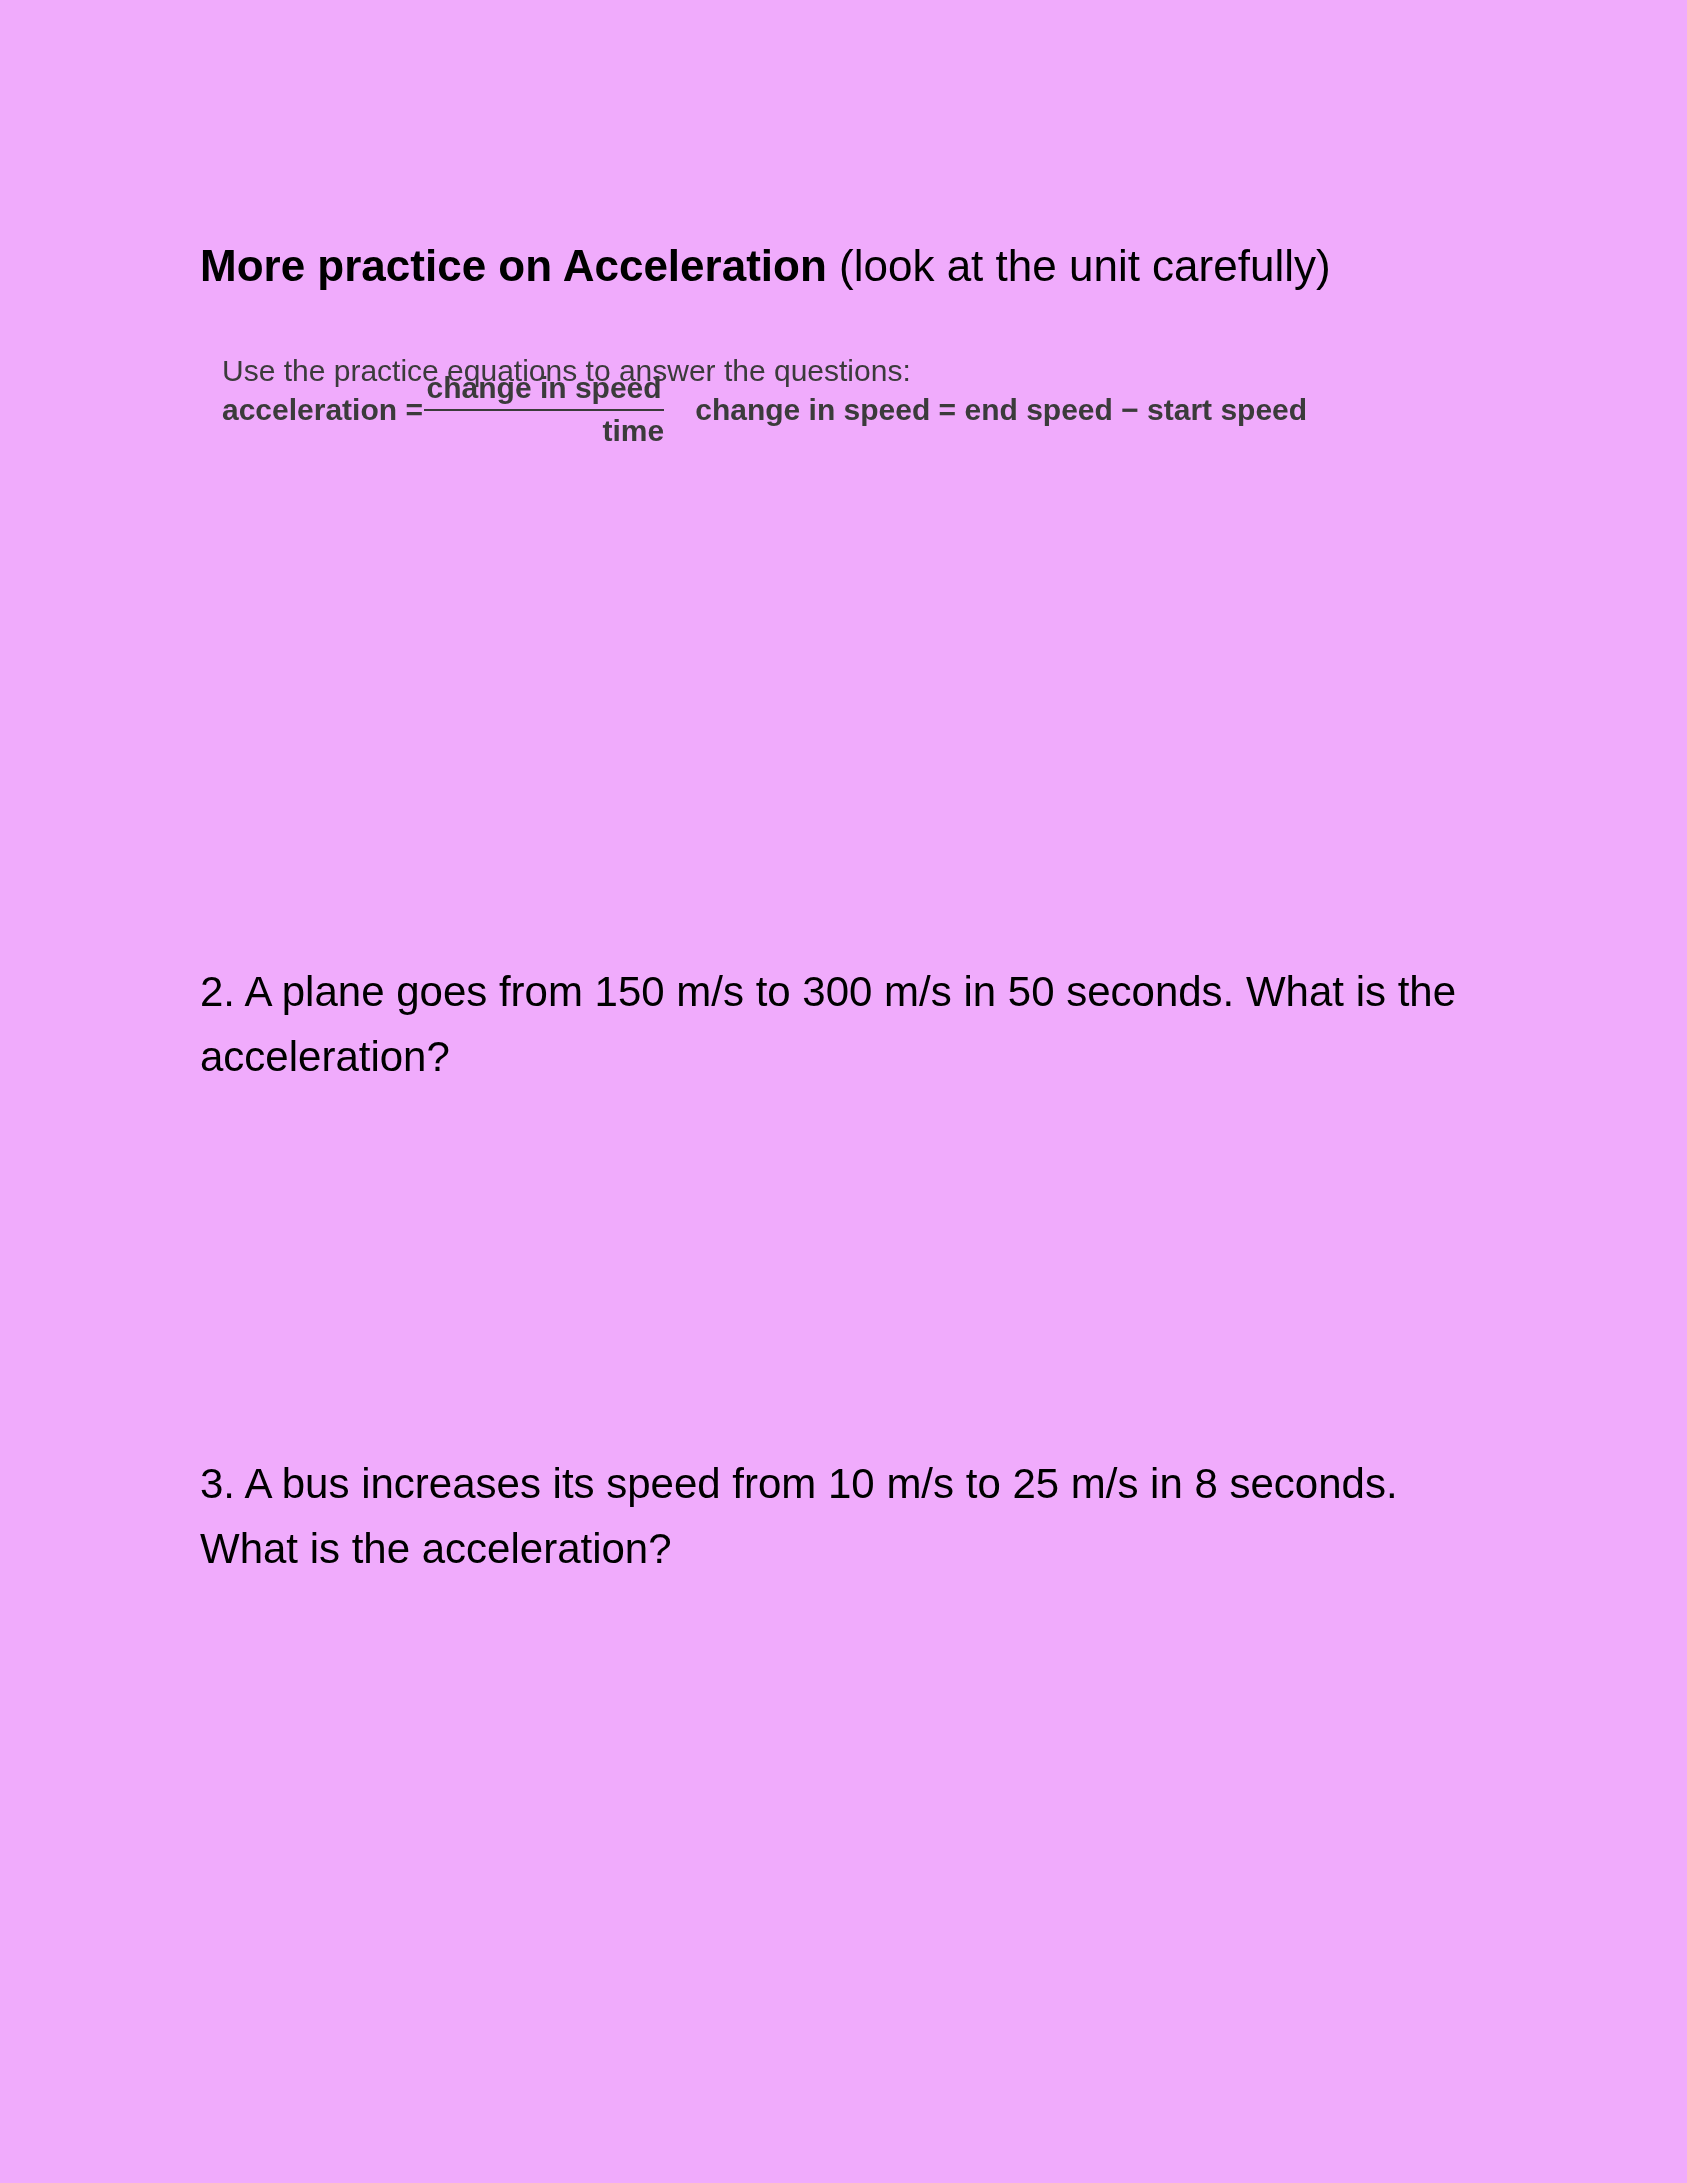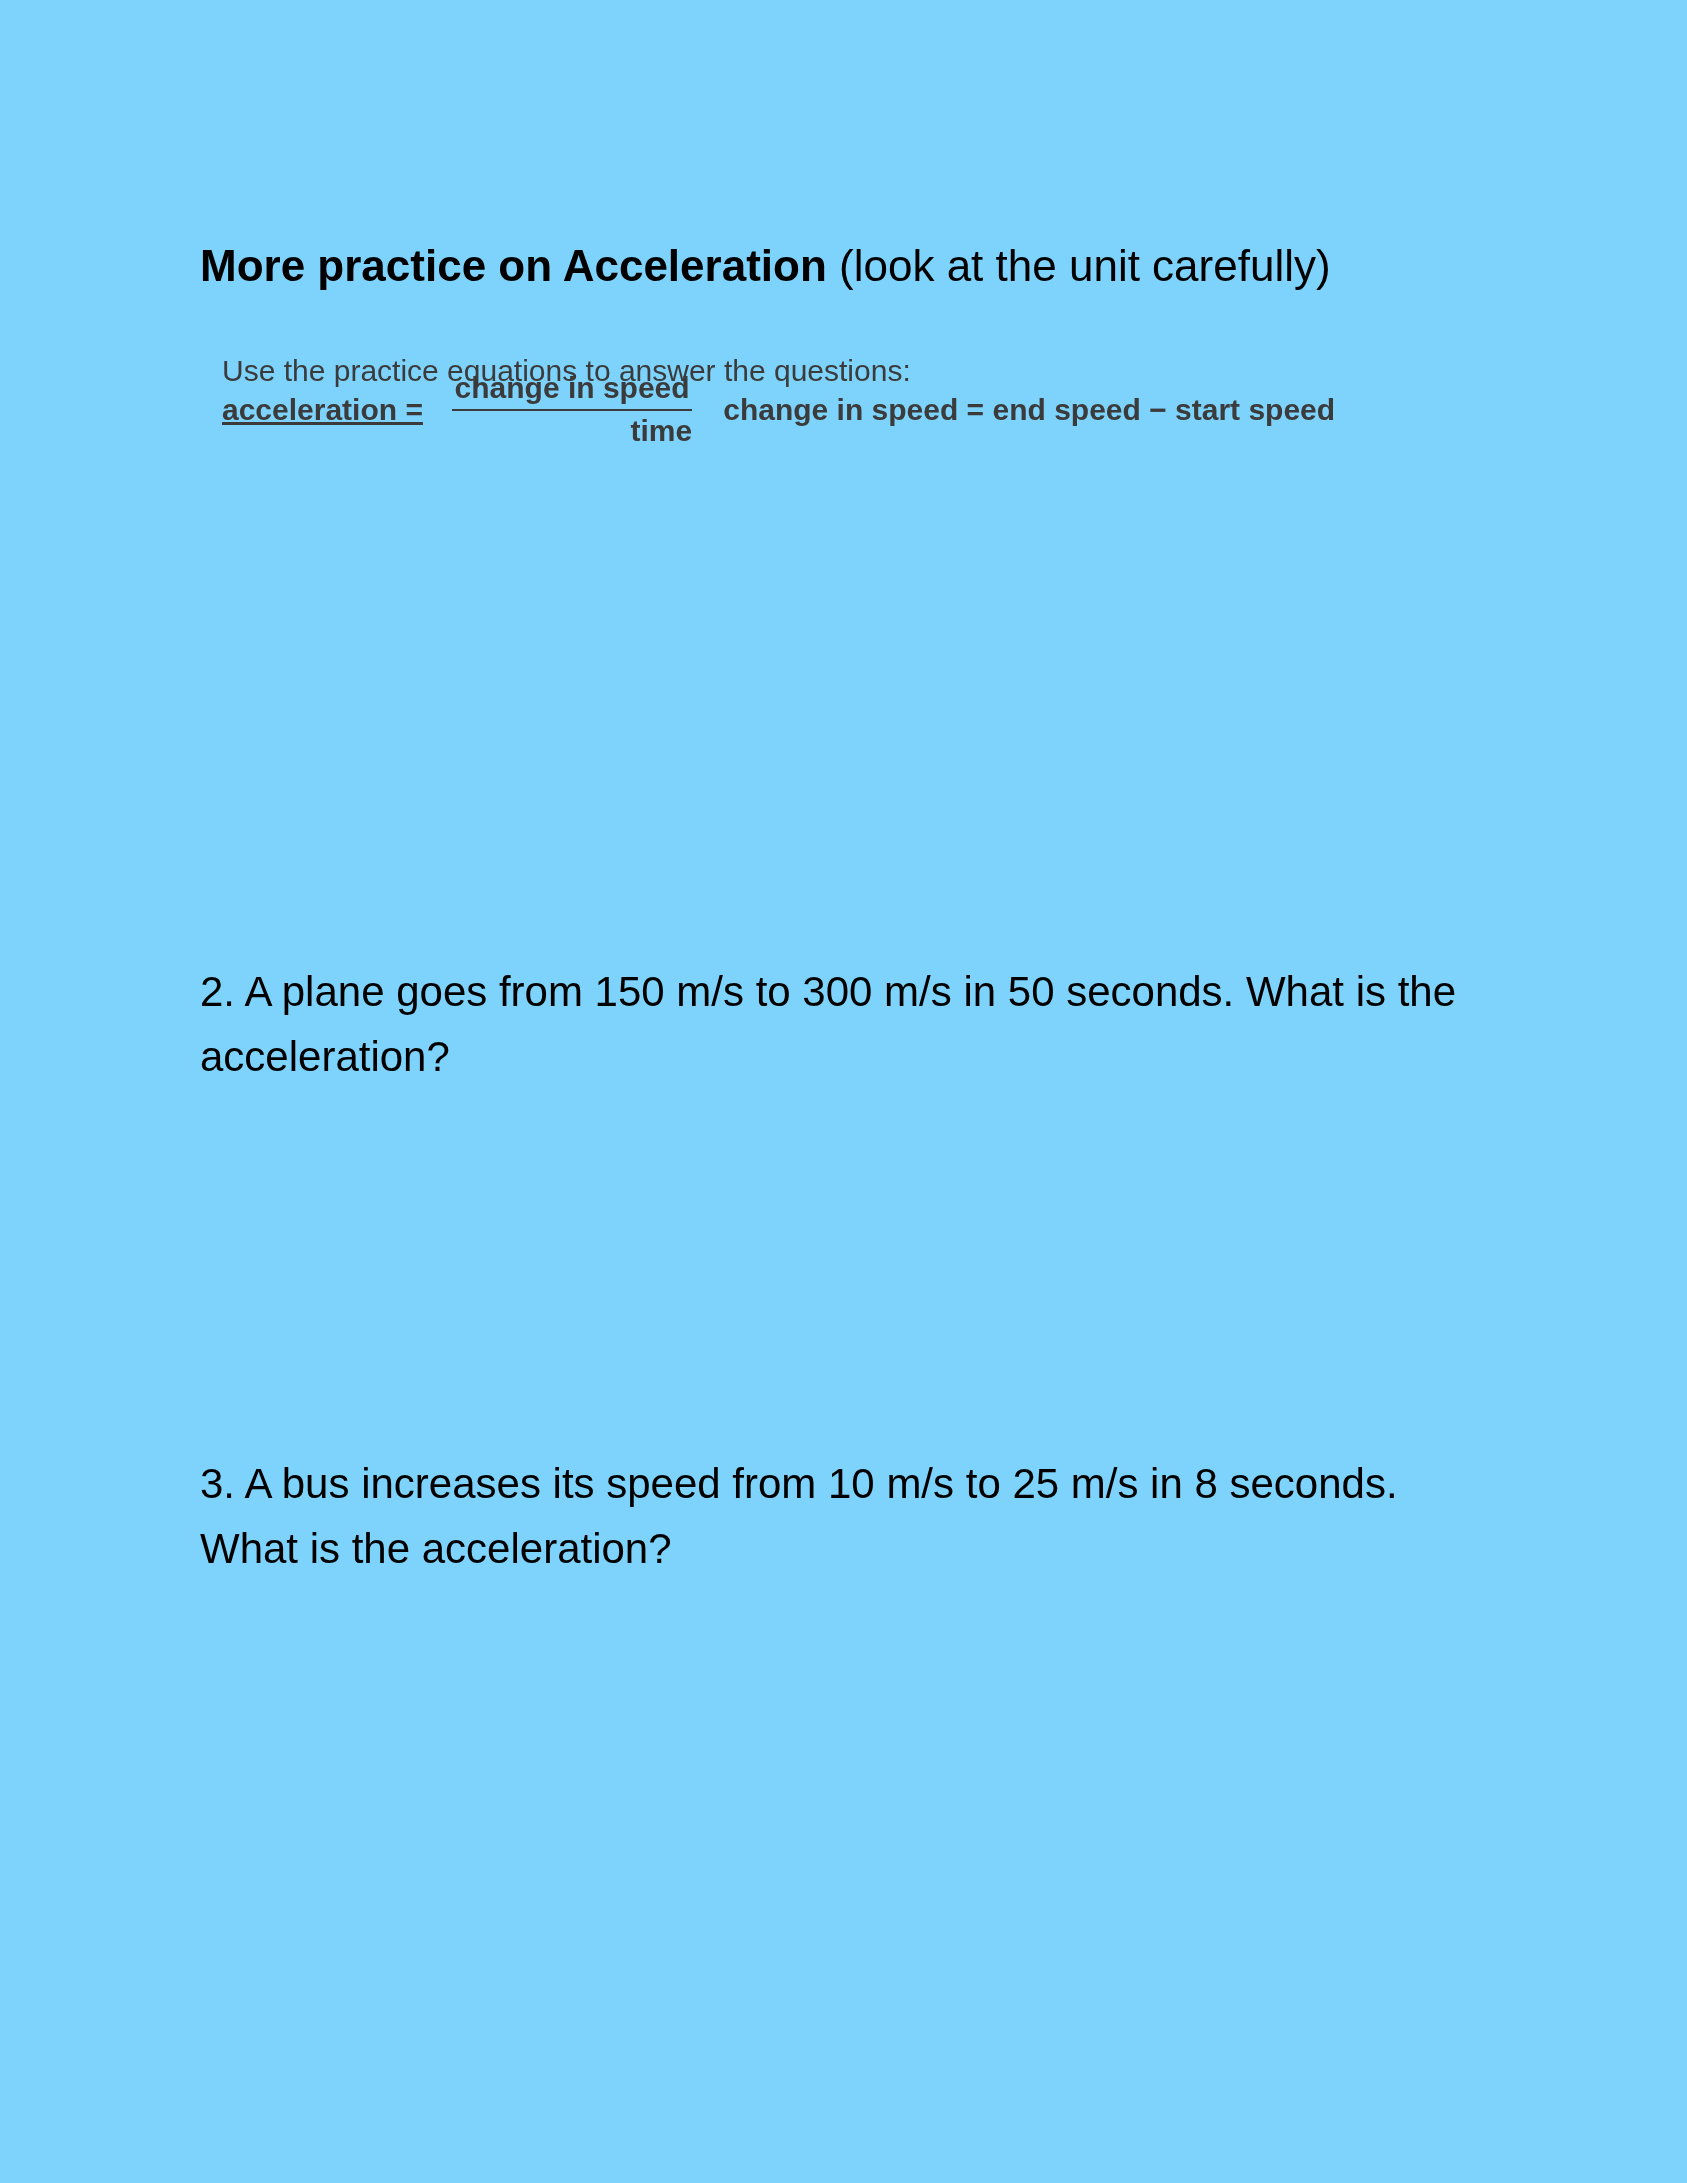--- a/index.html
+++ b/index.html
@@ -4,21 +4,21 @@
 <style>
   html, body {
     margin: 0;
     padding: 0;
     background: #ffffff;
   }
   .page {
     position: relative;
     width: 1687px;
     height: 2183px;
-    background: #7dd3fc;
+    background: #f0abfc;
     font-family: "Liberation Sans", sans-serif;
     color: #000000;
     overflow: hidden;
   }
   .doc-title {
     position: absolute;
     left: 200px;
     top: 195px;
     font-size: 44px;
     line-height: 53px;
@@ -44,22 +44,21 @@
     top: 370px;
     display: flex;
     align-items: center;
     color: #3b3b3b;
     font-weight: bold;
     white-space: nowrap;
   }
   .eq-lhs {
     font-size: 30px;
     line-height: 37px;
-    margin-right: 29px;
-    text-decoration: underline;
+    margin-right: 1px;
   }
   .fraction {
     display: inline-block;
     text-align: right;
   }
   .fraction .numerator {
     display: block;
     font-size: 30px;
     line-height: 36px;
     padding: 0 2.6px 2.6px 2.6px;

